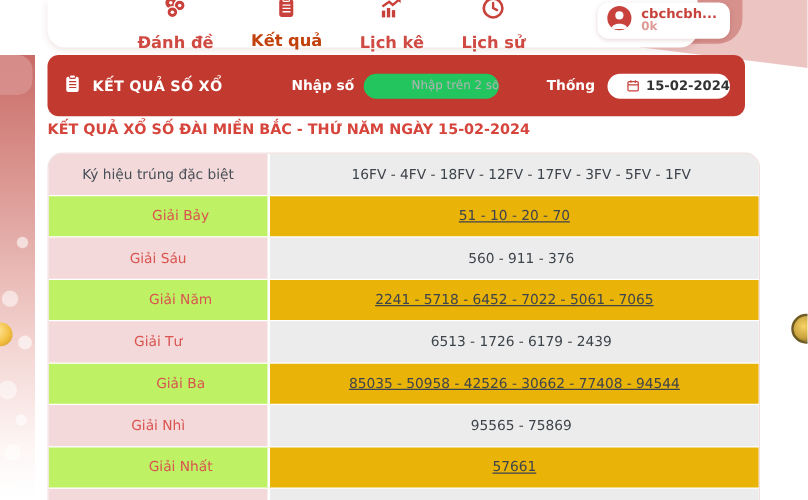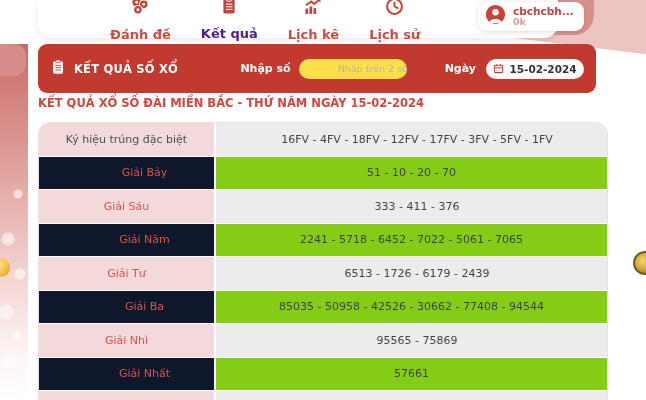--- a/index.html
+++ b/index.html
@@ -44,49 +44,48 @@
   }
   
   .topnav {
     position:absolute; left:38px; top:0; width:520px; height:38px;
     background:#fff; border-radius:0 0 14px 14px;
     box-shadow:0 2px 6px rgba(120,40,40,.12);
     display:flex; align-items:center; padding-left:72px; gap:30px; z-index:3;
   }
   .nav-item { display:flex; align-items:center; gap:7px; cursor:pointer; white-space:nowrap;flex-direction:column; }
   .nav-item .lbl { font-size:13px; font-weight:600; color:#cf4a42; }
-  .nav-item.active .lbl { color:#4c1d95; font-weight:700; }
+  .nav-item.active .lbl { color:#c2410c; font-weight:700; }
   
   .user-badge {
     position:absolute; left:478px; top:2px; width:106px; height:29px;
     background:#fff; border-radius:9px; box-shadow:0 1px 4px rgba(120,40,40,.18);
     display:flex; align-items:center; padding-left:7px; gap:7px; z-index:4; cursor:pointer;
   }
   .user-badge .txt { display:flex; flex-direction:column; align-items:flex-start; line-height:1.15; flex:1; padding-right:8px; }
   .user-badge .name { font-size:10.5px; font-weight:700; color:#c8413a; }
   .user-badge .bal { font-size:9.5px; color:#dd9b97; font-weight:600; }
   
   .result-bar {
     position:absolute; left:38px; top:44px; width:558px; height:49px;
     background:#c2392f; border-radius:9px; display:flex; align-items:center;
     padding:0 12px; z-index:3;
   }
   .result-bar .bar-title { font-size:11.5px; font-weight:700; color:#fff; margin-left:8px; letter-spacing:.2px; }
   .bar-right { margin-left:auto; display:flex; align-items:center; gap:8px; }
   .bar-label { font-size:11px; font-weight:700; color:#fff; white-space:nowrap; }
   .num-input {
-    width:108px; height:20px; border:none; border-radius:11px; background:#fde047;
-    font-size:9.5px; text-align:left; color:#555; outline:none;
+    width:108px; height:20px; border:none; border-radius:11px; background:#22c55e;
+    font-size:9.5px; text-align:right; color:#555; outline:none;
     font-family:"DejaVu Sans","Liberation Sans",sans-serif;
-    padding-left:39px;
   }
   .num-input::placeholder { color:#b3b3b3; }
   .date-pill {
     width:98px; height:20px; border-radius:11px; background:#fff;
-    display:flex; align-items:center; justify-content:center; gap:5px; cursor:pointer; margin-left:2px;
+    display:flex; align-items:center; justify-content:flex-end; gap:5px; cursor:pointer; margin-left:2px;
   }
   .date-pill .dval { font-size:10.5px; font-weight:700; color:#333; }
   .gap-right { width:22px; }
   
   .page-title {
     position:absolute; left:38px; top:96px; width:570px; 
     font-size:11.5px; font-weight:700; color:#d6453c; z-index:3;
   }
   
   .results-card {
@@ -97,22 +96,22 @@
   .tlabel {
     width:177px; display:flex; align-items:center; justify-content:center;
     font-size:11px; color:#d9534f; border-right:2px solid #fff;
   }
   .tvalue {
     flex:1; display:flex; align-items:center; justify-content:center;
     font-size:11px; color:#3e444b;
   }
   .trow.odd  .tlabel { background:#f3d9d9; }
   .trow.odd  .tvalue { background:#ececec;padding-left:11px; }
-  .trow.even .tlabel { background:#0f172a;padding-left:36px; }
-  .trow.even .tvalue { background:#84cc16; }
+  .trow.even .tlabel { background:#bef264;padding-left:36px; }
+  .trow.even .tvalue { background:#eab308;text-decoration:underline; }
   .trow.first .tlabel { color:#474f58; }
   .trow.highlight .tvalue { color:#d9534f; font-weight:700; }
 </style>
 </head>
 <body>
 
 <div class="deco-band"></div>
 <div class="deco-blob"></div>
 <div class="left-strip"></div>
 <div class="left-strip-cap"></div>
@@ -197,21 +196,21 @@
       <line x1="8" y1="9.5" x2="16.5" y2="9.5" stroke="#c2392f" stroke-width="1.4"></line>
       <line x1="8" y1="13" x2="16.5" y2="13" stroke="#c2392f" stroke-width="1.4"></line>
       <line x1="8" y1="16.5" x2="16.5" y2="16.5" stroke="#c2392f" stroke-width="1.4"></line>
     </svg>
   </span>
   <span class="bar-title">KẾT QUẢ SỐ XỔ</span>
   <div class="bar-right">
     <span class="bar-label">Nhập số</span>
     <input class="num-input" type="text" placeholder="Nhập trên 2 số" style="">
     <span class="gap-right"></span>
-    <span class="bar-label">Ngày</span>
+    <span class="bar-label">Thống</span>
     <div class="date-pill">
       <span>
         <svg width="11" height="11" viewBox="0 0 24 24">
           <rect x="3" y="5" width="18" height="16" rx="2" fill="none" stroke="#c8413a" stroke-width="2.2"></rect>
           <line x1="3" y1="10.5" x2="21" y2="10.5" stroke="#c8413a" stroke-width="2.2"></line>
           <line x1="8" y1="2.5" x2="8" y2="7" stroke="#c8413a" stroke-width="2.2"></line>
           <line x1="16" y1="2.5" x2="16" y2="7" stroke="#c8413a" stroke-width="2.2"></line>
         </svg>
       </span>
       <span class="dval">15-02-2024</span>
@@ -228,21 +227,21 @@
     <div class="tvalue">16FV - 4FV - 18FV - 12FV - 17FV - 3FV - 5FV - 1FV</div>
   </div>
 
   <div class="trow even">
     <div class="tlabel">Giải Bảy</div>
     <div class="tvalue">51 - 10 - 20 - 70</div>
   </div>
 
   <div class="trow odd">
     <div class="tlabel">Giải Sáu</div>
-    <div class="tvalue">333 - 411 - 376</div>
+    <div class="tvalue">560 - 911 - 376</div>
   </div>
 
   <div class="trow even">
     <div class="tlabel">Giải Năm</div>
     <div class="tvalue">2241 - 5718 - 6452 - 7022 - 5061 - 7065</div>
   </div>
 
   <div class="trow odd">
     <div class="tlabel">Giải Tư</div>
     <div class="tvalue">6513 - 1726 - 6179 - 2439</div>

